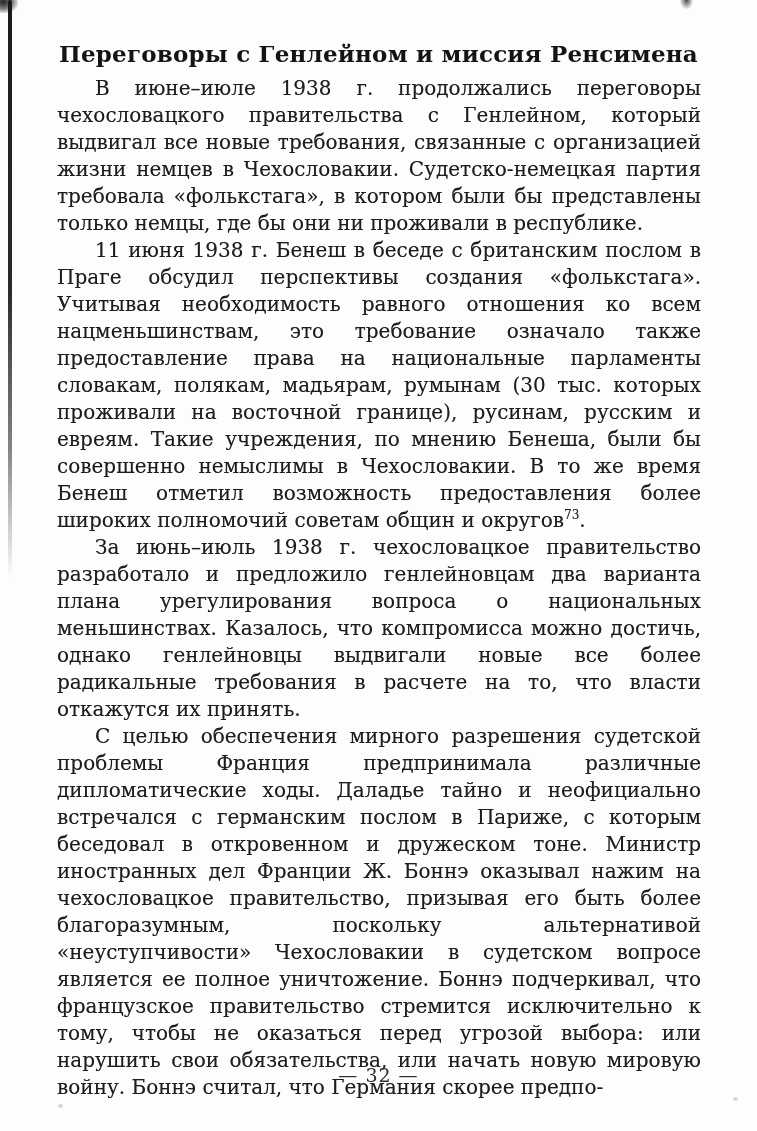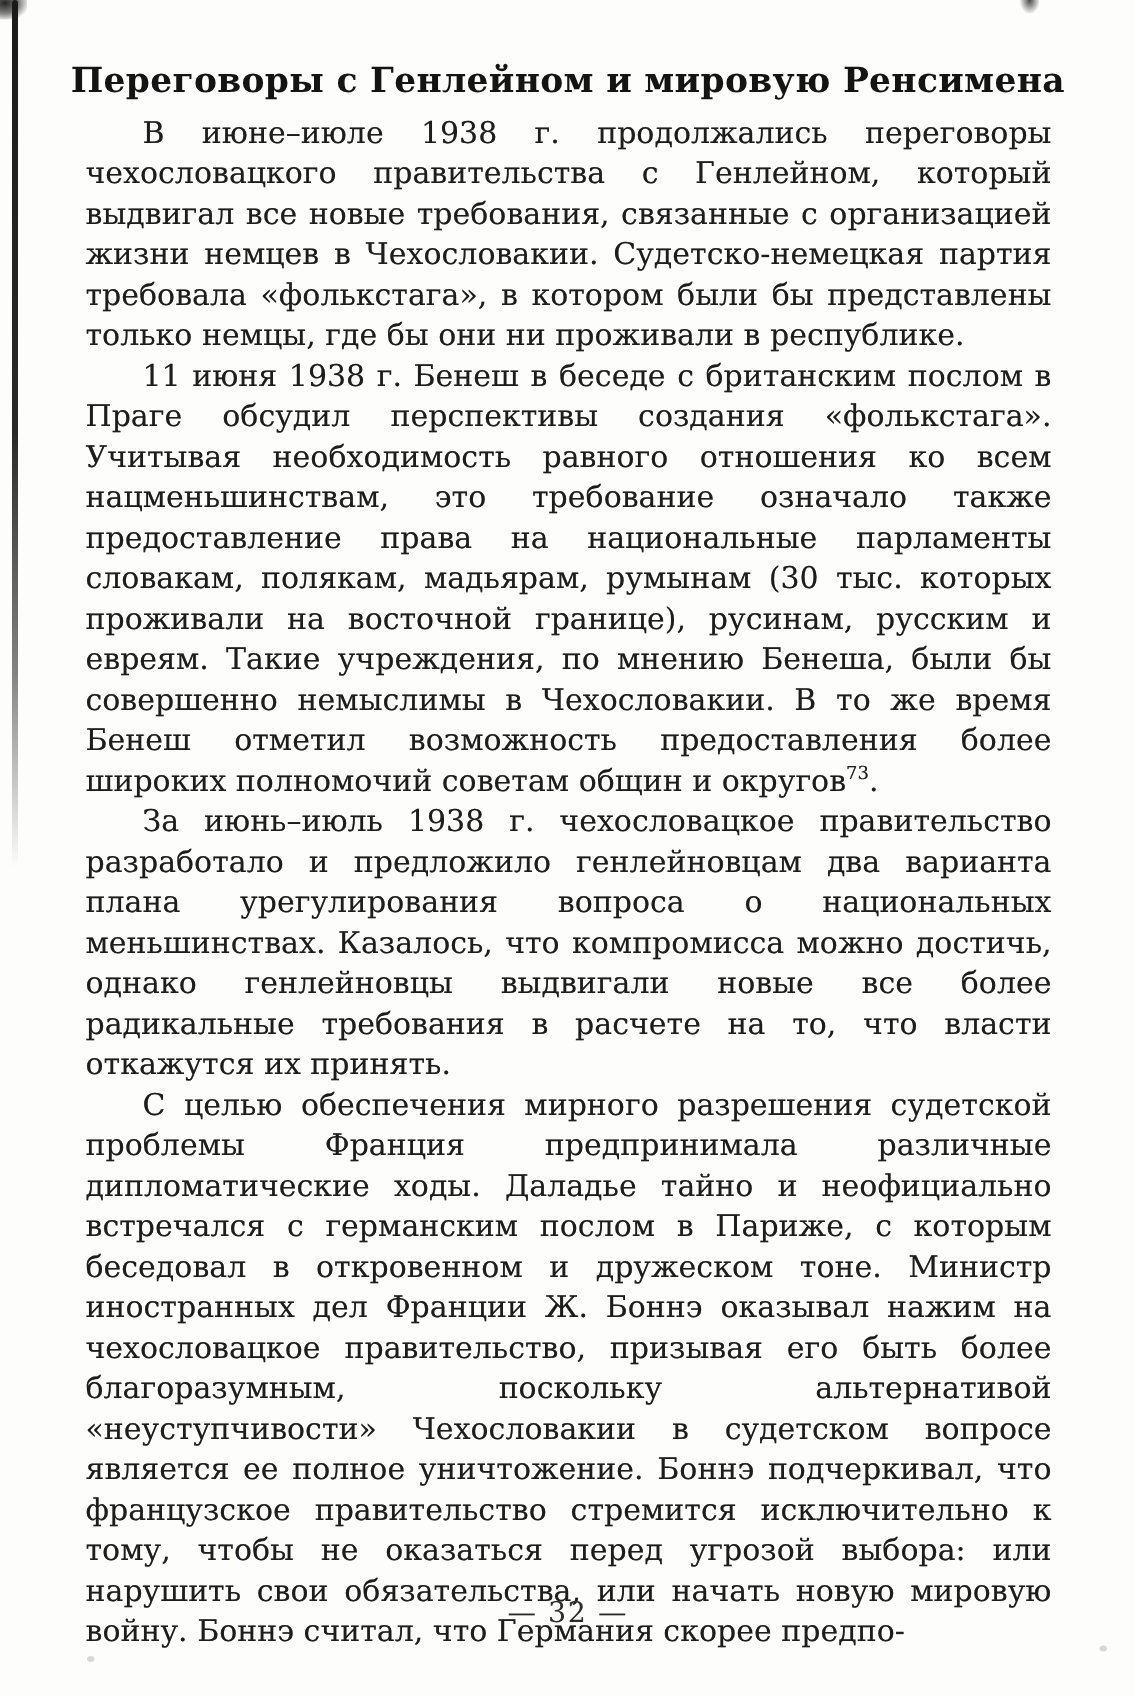--- a/index.html
+++ b/index.html
@@ -107,21 +107,21 @@
 <body>
 
 <div class="page">
 
   <div class="binding-line"></div>
   <div class="corner-smudge"></div>
   <div class="top-mark"></div>
   <div class="speck speck-left"></div>
   <div class="speck speck-right"></div>
 
-  <h1 class="chapter-title">Переговоры с Генлейном и мировую Ренсимена</h1>
+  <h1 class="chapter-title">Переговоры с Генлейном и миссия Ренсимена</h1>
 
   <div class="body-text">
     <p>
       <span>В июне–июле 1938 г. продолжались переговоры чехословацкого правительства с Генлейном, который выдвигал все новые требования, связанные с организацией жизни немцев в Чехословакии. Судетско-немецкая партия требовала «фолькстага», в котором были бы представлены только немцы, где бы они ни проживали в республике.</span>
     </p>
     <p>
       <span>11 июня 1938 г. Бенеш в беседе с британским послом в Праге обсудил перспективы создания «фолькстага». Учитывая необходимость равного отношения ко всем нацменьшинствам, это требование означало также предоставление права на национальные парламенты словакам, полякам, мадьярам, румынам (30 тыс. которых проживали на восточной границе), русинам, русским и евреям. Такие учреждения, по мнению Бенеша, были бы совершенно немыслимы в Чехословакии. В то же время Бенеш отметил возможность предоставления более широких полномочий советам общин и округов</span><sup class="footnote-ref">73</sup><span>.</span>
     </p>
     <p>
       <span>За июнь–июль 1938 г. чехословацкое правительство разработало и предложило генлейновцам два варианта плана урегулирования вопроса о национальных меньшинствах. Казалось, что компромисса можно достичь, однако генлейновцы выдвигали новые все более радикальные требования в расчете на то, что власти откажутся их принять.</span>

